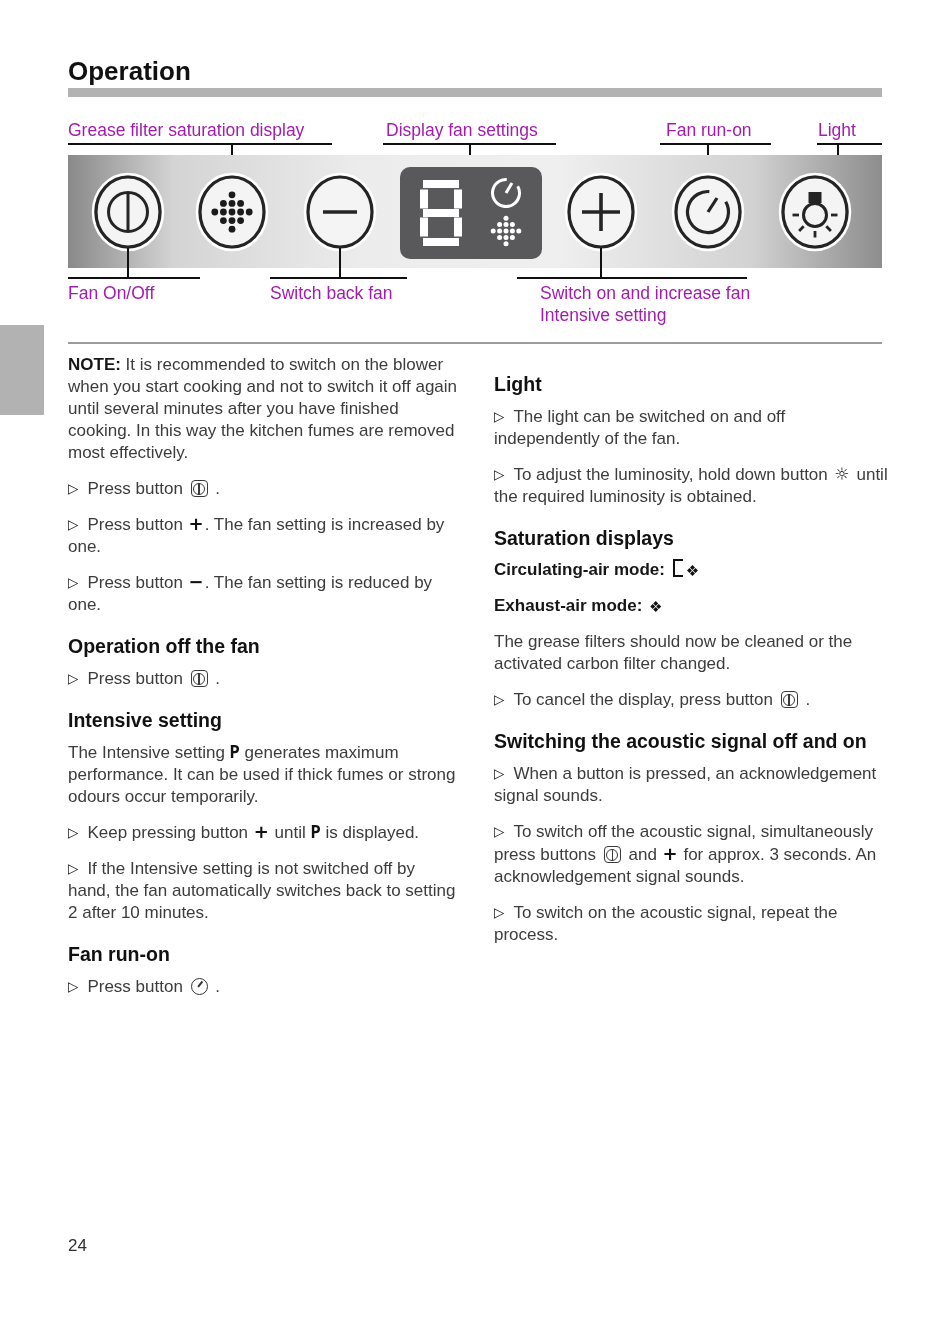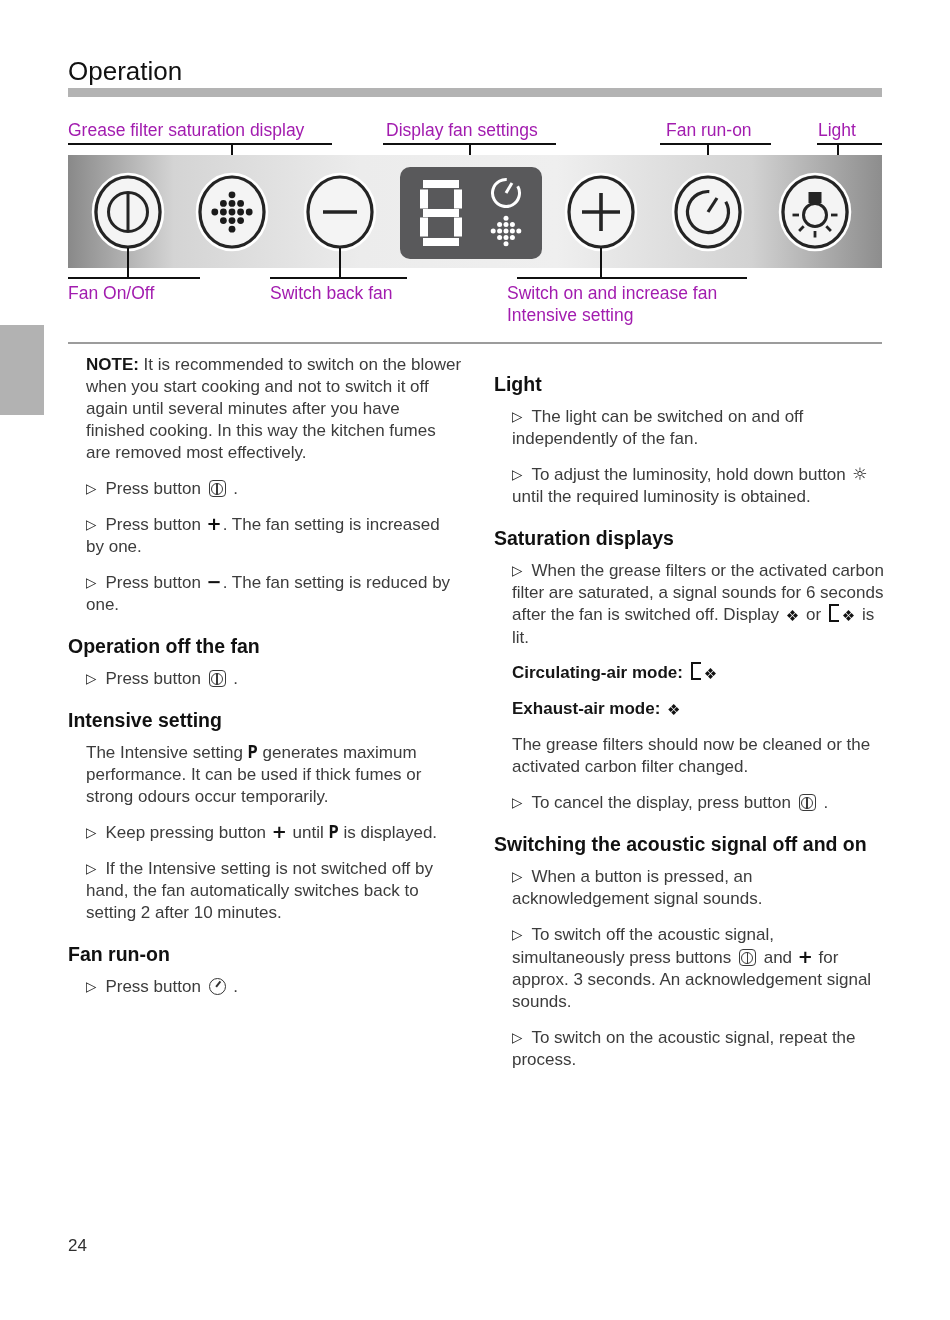--- a/index.html
+++ b/index.html
@@ -1,39 +1,39 @@
 <!DOCTYPE html>
 <html><head>
 <meta charset="utf-8">
 <style>
   html,body{margin:0;padding:0;background:#ffffff;}
   .sheet{position:relative;width:950px;height:1320px;background:#fff;overflow:hidden;
          font-family:"Liberation Sans","DejaVu Sans",sans-serif;color:#3c3c3c;}
 
   
-  .page-title{position:absolute;left:68px;top:56px;font-size:26px;font-weight:normal;color:#111;}
+  .page-title{position:absolute;left:68px;top:56px;font-size:26px;font-weight:bold;color:#111;}
   .title-bar{position:absolute;left:68px;top:88px;width:814px;height:9px;background:#b3b3b3;}
 
   
   .fig-label{position:absolute;font-size:17.5px;color:#a21caf;line-height:22px;white-space:nowrap;}
   .u{position:absolute;height:2px;background:#101010;}
   .v{position:absolute;width:2px;background:#101010;}
   .panel-strip{position:absolute;left:68px;top:155px;width:814px;height:113px;
     background:linear-gradient(90deg,#898989 0%,#d4d4d4 13%,#ececec 36%,#efefef 60%,#d2d2d2 84%,#8d8d8d 100%);}
   .btn{position:absolute;}
 
   
   .divider{position:absolute;left:68px;top:342px;width:814px;height:2px;background:#9c9c9c;}
   .margin-tab{position:absolute;left:0;top:325px;width:44px;height:90px;background:#b2b2b2;}
 
   
   .col{position:absolute;top:354px;width:394px;font-size:17px;line-height:22px;}
   #col-left{left:68px;}
   #col-right{left:494px;}
-  .col p{margin:0 0 13px 18px;}
+  .col p{margin:0 0 13px 0;}
   .col h3.sec-h{font-size:19.5px;line-height:23px;color:#111;margin:19px 0 9px 0;white-space:pre-line;}
   .col > :first-child{margin-top:0;}
   .col b{color:#161616;}
   .boldline{font-weight:bold;color:#111;}
 
   
   .inl{display:inline-block;font-family:"DejaVu Sans",sans-serif;font-style:normal;}
   .ic-tri{font-size:13.5px;color:#222;margin-right:9px;vertical-align:1px;}
   .ic-plus,.ic-minus{font-weight:bold;color:#111;font-size:18px;margin:0 1px;}
   .ic-intensive-p{font-weight:bold;color:#111;font-family:"DejaVu Sans Mono",monospace;font-size:17px;}
@@ -177,21 +177,21 @@
   <div class="v" style="left:127px;top:248px;height:29px"></div>
   <div class="v" style="left:339px;top:248px;height:29px"></div>
   <div class="v" style="left:600px;top:248px;height:29px"></div>
 
   <div class="u" style="left:68px;top:277px;width:132px"></div>
   <div class="u" style="left:270px;top:277px;width:137px"></div>
   <div class="u" style="left:517px;top:277px;width:230px"></div>
 
   <div class="fig-label" style="left:68px;top:282px">Fan On/Off</div>
   <div class="fig-label" style="left:270px;top:282px">Switch back fan</div>
-  <div class="fig-label" style="left:507px;top:282px">
+  <div class="fig-label" style="left:540px;top:282px">
     <div>Switch on and increase fan</div>
     <div>Intensive setting</div>
   </div>
 
   <div class="divider"></div>
   <div class="margin-tab"></div>
 
   <div class="col" id="col-left">
       <p class="para"><b>NOTE: </b>It is recommended to switch on the blower when you start cooking and not to switch it off again until several minutes after you have finished cooking. In this way the kitchen fumes are removed most effectively.</p>
       <p class="bullet"><span class="inl ic-tri">▷</span>Press button <span class="inl ic-power-key"></span> .</p>
@@ -204,21 +204,20 @@
       <p class="bullet"><span class="inl ic-tri">▷</span>Keep pressing button <span class="inl ic-plus">+</span> until <span class="inl ic-intensive-p">P</span> is displayed.</p>
       <p class="bullet"><span class="inl ic-tri">▷</span>If the Intensive setting is not switched off by hand, the fan automatically switches back to setting 2 after 10 minutes.</p>
       <h3 class="sec-h">Fan run-on</h3>
       <p class="bullet"><span class="inl ic-tri">▷</span>Press button <span class="inl ic-clock"></span> .</p>
     </div>
   <div class="col" id="col-right">
       <h3 class="sec-h">Light</h3>
       <p class="bullet"><span class="inl ic-tri">▷</span>The light can be switched on and off independently of the fan.</p>
       <p class="bullet"><span class="inl ic-tri">▷</span>To adjust the luminosity, hold down button <span class="inl ic-bulb">☼</span> until the required luminosity is obtained.</p>
       <h3 class="sec-h">Saturation displays</h3>
-      <p class="bullet"><span class="inl ic-tri">▷</span>When the grease filters or the activated carbon filter are saturated, a signal sounds for 6 seconds after the fan is switched off. Display <span class="inl ic-diamond-dots">❖</span> or <span class="inl ic-seg-c"></span><span class="inl ic-diamond-dots">❖</span> is lit.</p>
       <p class="boldline"><b>Circulating-air mode: </b><span class="inl ic-seg-c"></span><span class="inl ic-diamond-dots">❖</span></p>
       <p class="boldline"><b>Exhaust-air mode: </b><span class="inl ic-diamond-dots">❖</span></p>
       <p class="para">The grease filters should now be cleaned or the activated carbon filter changed.</p>
       <p class="bullet"><span class="inl ic-tri">▷</span>To cancel the display, press button <span class="inl ic-power-key"></span> .</p>
       <h3 class="sec-h">Switching the acoustic signal off and on</h3>
       <p class="bullet"><span class="inl ic-tri">▷</span>When a button is pressed, an acknowledgement signal sounds.</p>
       <p class="bullet"><span class="inl ic-tri">▷</span>To switch off the acoustic signal, simultaneously press buttons <span class="inl ic-power-key"></span> and <span class="inl ic-plus">+</span> for approx. 3 seconds. An acknowledgement signal sounds.</p>
       <p class="bullet"><span class="inl ic-tri">▷</span>To switch on the acoustic signal, repeat the process.</p>
     </div>
 

